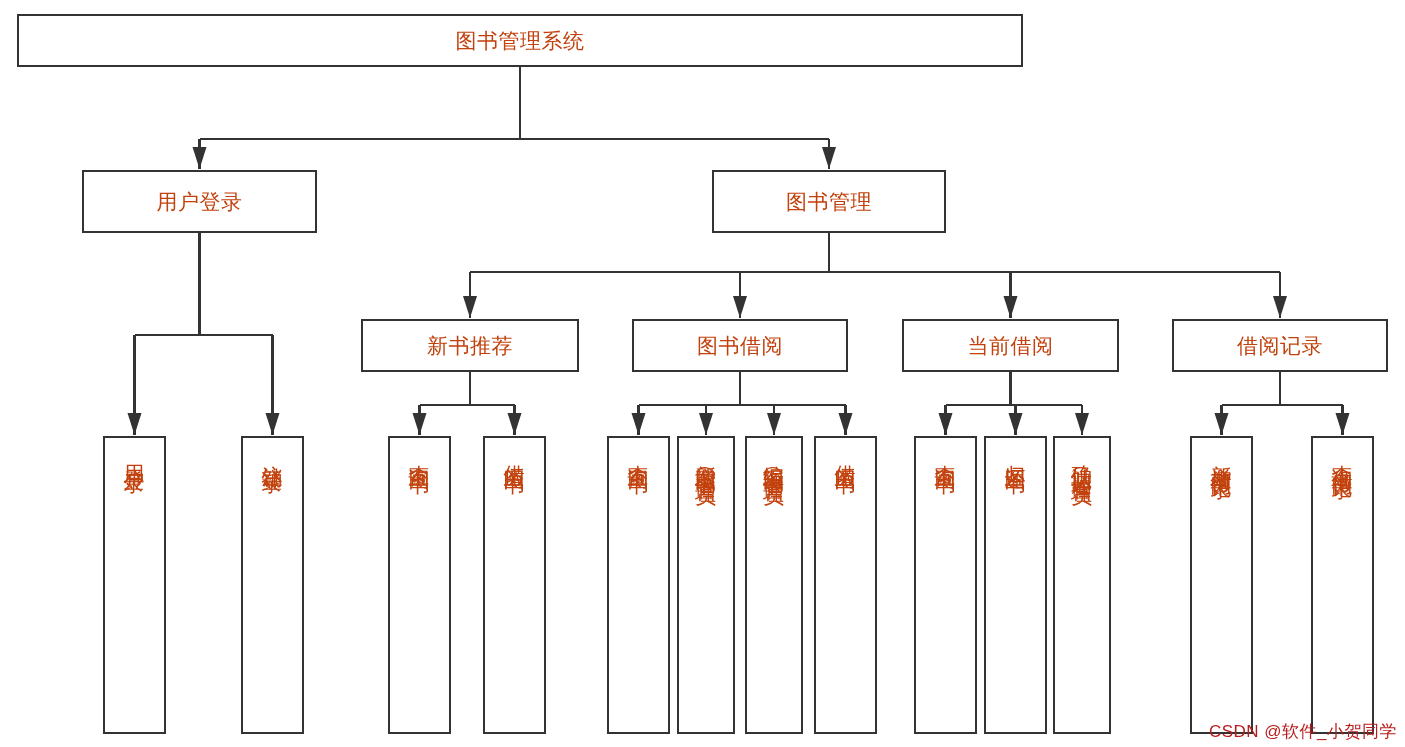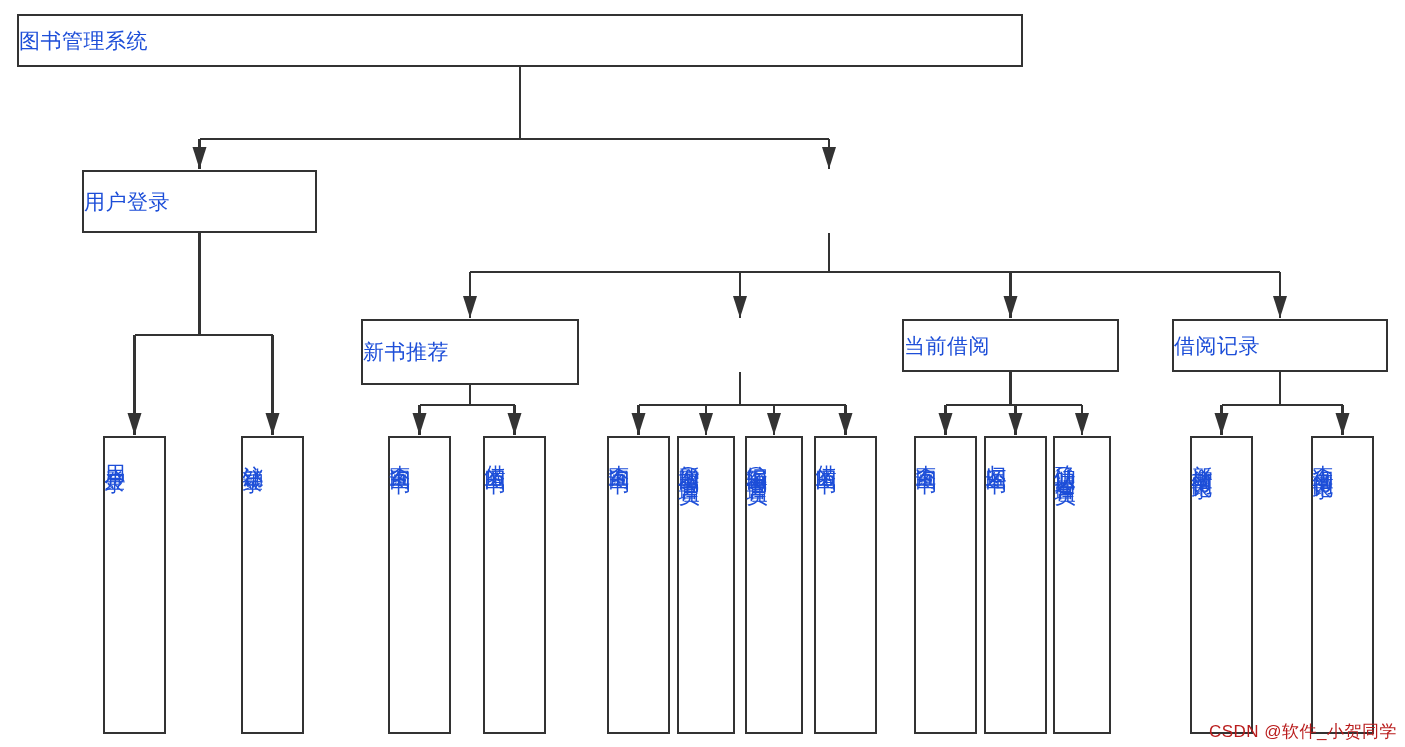--- a/index.html
+++ b/index.html
@@ -25,22 +25,22 @@
     height: 747px;
     pointer-events: none;
   }
   .node {
     position: absolute;
     box-sizing: border-box;
     background: #ffffff;
     border: 2px solid #333333;
     display: flex;
     align-items: center;
-    justify-content: flex-start;
-    color: #1d4ed8;
+    justify-content: center;
+    color: #c2410c;
     z-index: 2;
   }
   .node-label {
     display: block;
     text-align: center;
     line-height: 1.12;
     white-space: nowrap;
     letter-spacing: 0.5px;
   }
   .node.horizontal .node-label {
@@ -129,23 +129,29 @@
       <polygon points="1335.5,413 1349.5,413 1342.5,435" fill="#333333"></polygon>
     </svg>
 
   <div class="node horizontal" style="left: 17px; top: 14px; width: 1006px; height: 53px; border-color: rgb(51, 51, 51); background: rgb(255, 255, 255);">
     <span class="node-label">图书管理系统</span>
   </div>
 
   <div class="node horizontal" style="left: 82px; top: 170px; width: 235px; height: 63px; border-color: rgb(51, 51, 51); background: rgb(255, 255, 255);">
     <span class="node-label">用户登录</span>
   </div>
+  <div class="node horizontal" style="left: 712px; top: 170px; width: 234px; height: 63px; border-color: rgb(51, 51, 51); background: rgb(255, 255, 255);">
+    <span class="node-label">图书管理</span>
+  </div>
 
-  <div class="node horizontal" style="left: 361px; top: 319px; width: 218px; height: 66px; border-color: rgb(51, 51, 51); background: rgb(255, 255, 255);">
+  <div class="node horizontal" style="left: 361px; top: 319px; width: 218px; height: 53px; border-color: rgb(51, 51, 51); background: rgb(255, 255, 255);">
     <span class="node-label">新书推荐</span>
+  </div>
+  <div class="node horizontal" style="left: 632px; top: 319px; width: 216px; height: 53px; border-color: rgb(51, 51, 51); background: rgb(255, 255, 255);">
+    <span class="node-label">图书借阅</span>
   </div>
   <div class="node horizontal" style="left: 1172px; top: 319px; width: 216px; height: 53px; border-color: rgb(51, 51, 51); background: rgb(255, 255, 255);">
     <span class="node-label">借阅记录</span>
   </div>
   <div class="node horizontal" style="left: 902px; top: 319px; width: 217px; height: 53px; border-color: rgb(51, 51, 51); background: rgb(255, 255, 255);">
     <span class="node-label">当前借阅</span>
   </div>
 
   <div class="node vertical" style="left: 103px; top: 436px; width: 63px; height: 298px; border-color: rgb(51, 51, 51); background: rgb(255, 255, 255);">
     <span class="node-label">用户登录</span>

